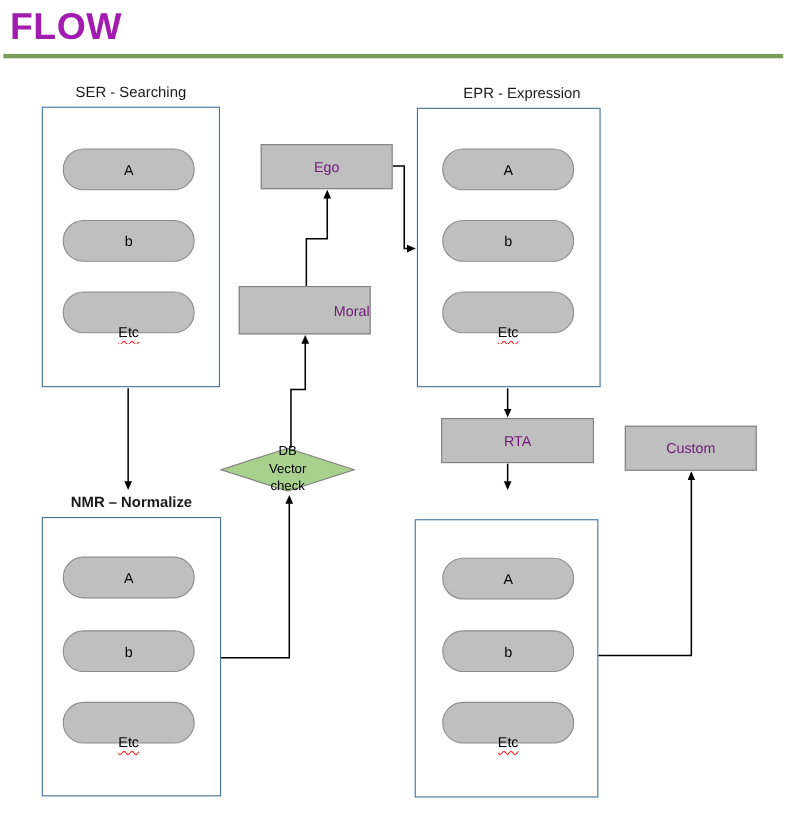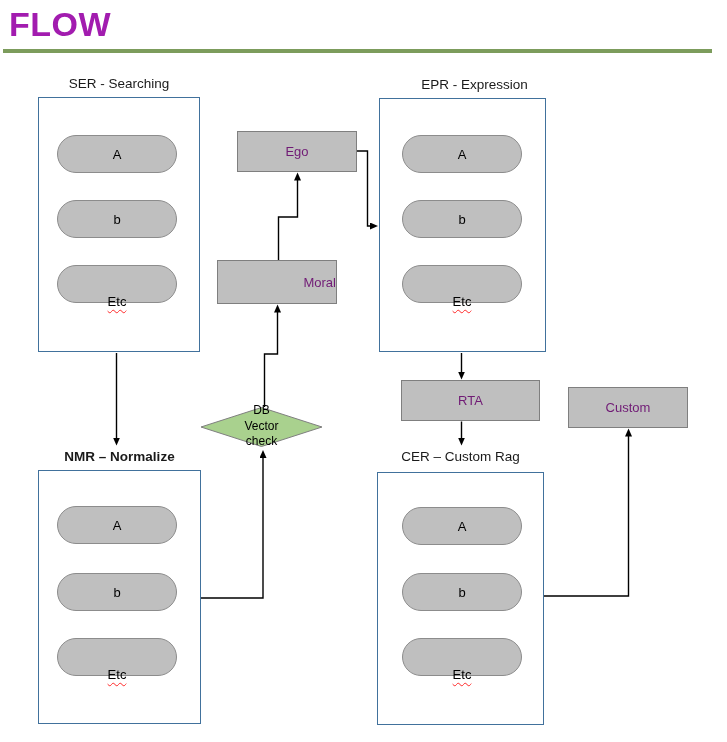--- a/index.html
+++ b/index.html
@@ -109,21 +109,20 @@
   <div class="pill" style="left:57px; top:506px;">
     <span>A</span>
   </div>
   <div class="pill" style="left:57px; top:573px;">
     <span>b</span>
   </div>
   <div class="pill" style="left:57px; top:638px;">
     <span class="misspell">Etc</span>
   </div>
 
-  <div class="group-label" id="cer-label">CER – Custom Rag</div>
   <div class="group-box" id="cer-box"></div>
   <div class="pill" style="left:402px; top:507px;">
     <span>A</span>
   </div>
   <div class="pill" style="left:402px; top:573px;">
     <span>b</span>
   </div>
   <div class="pill" style="left:402px; top:638px;">
     <span class="misspell">Etc</span>
   </div>

